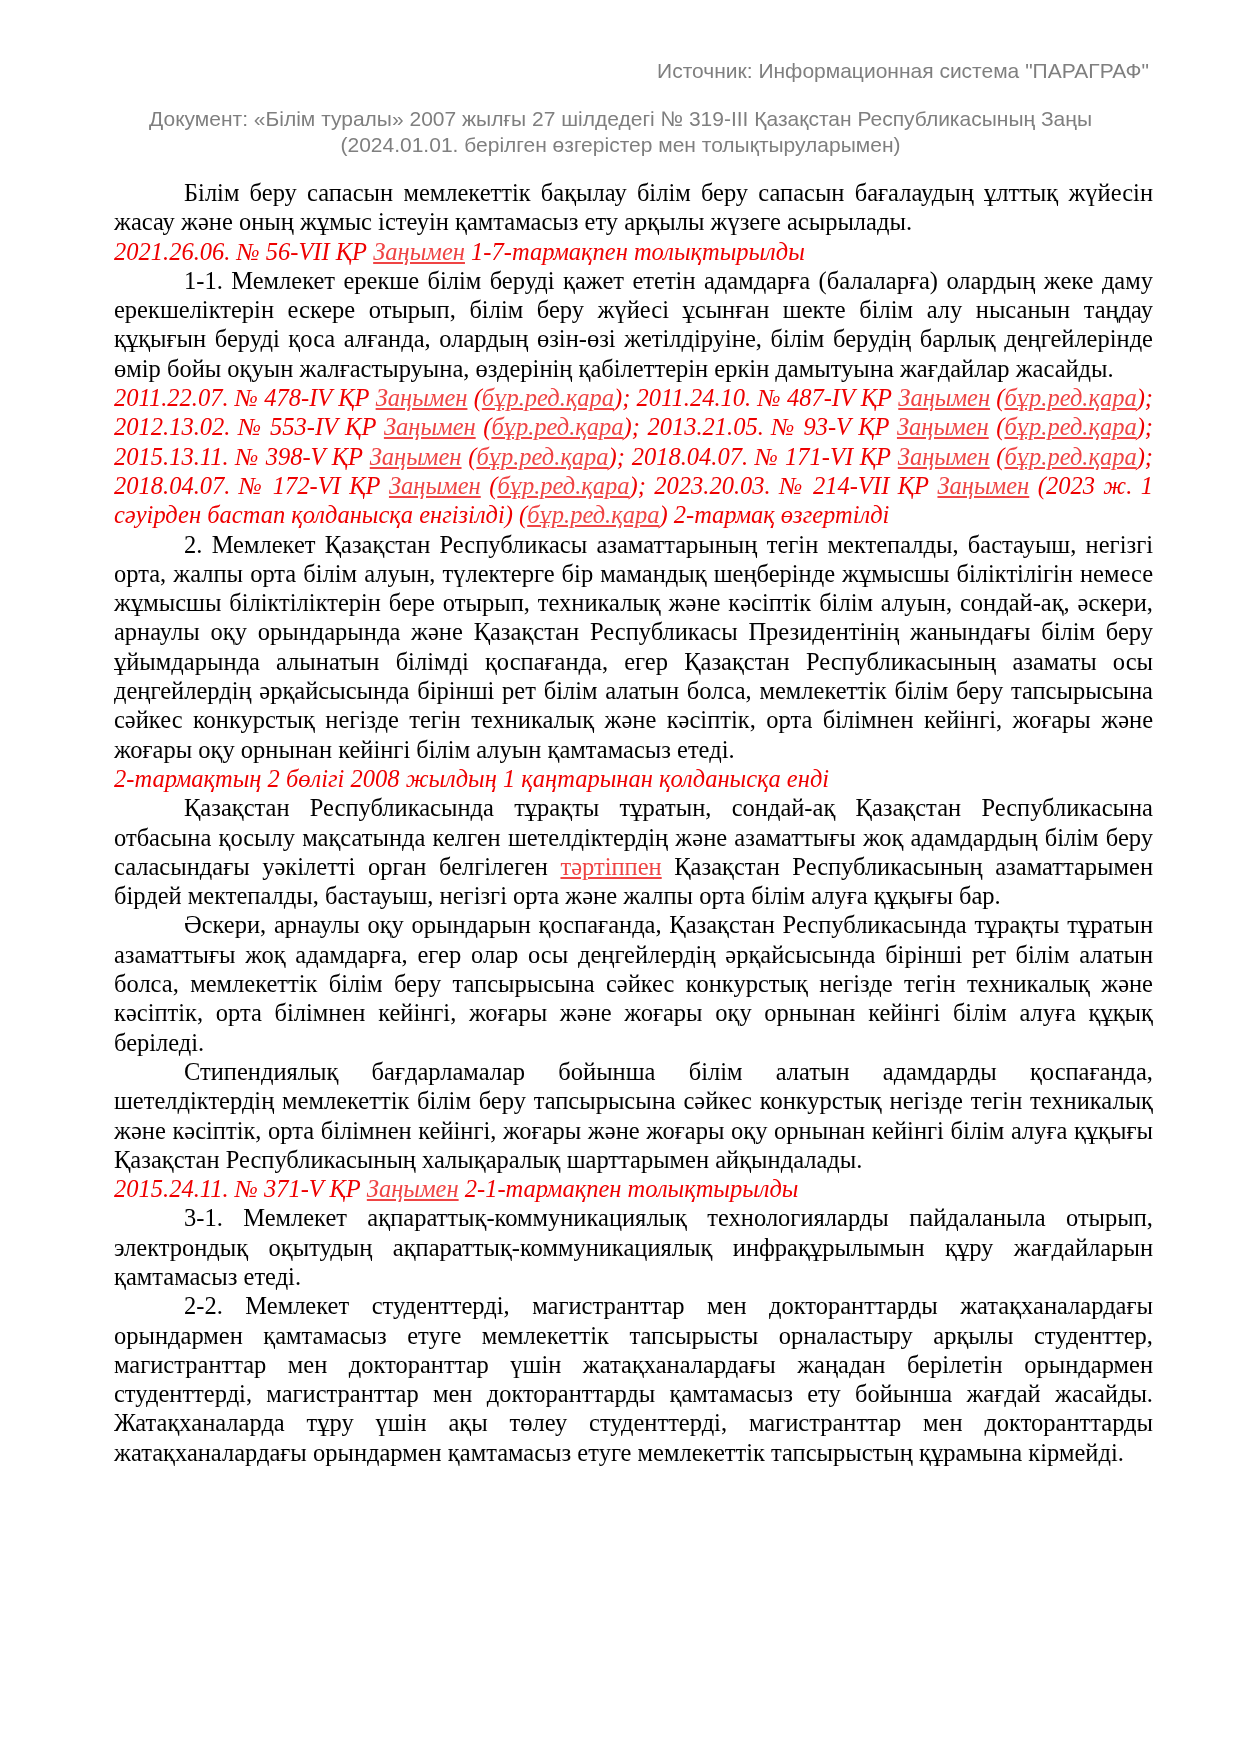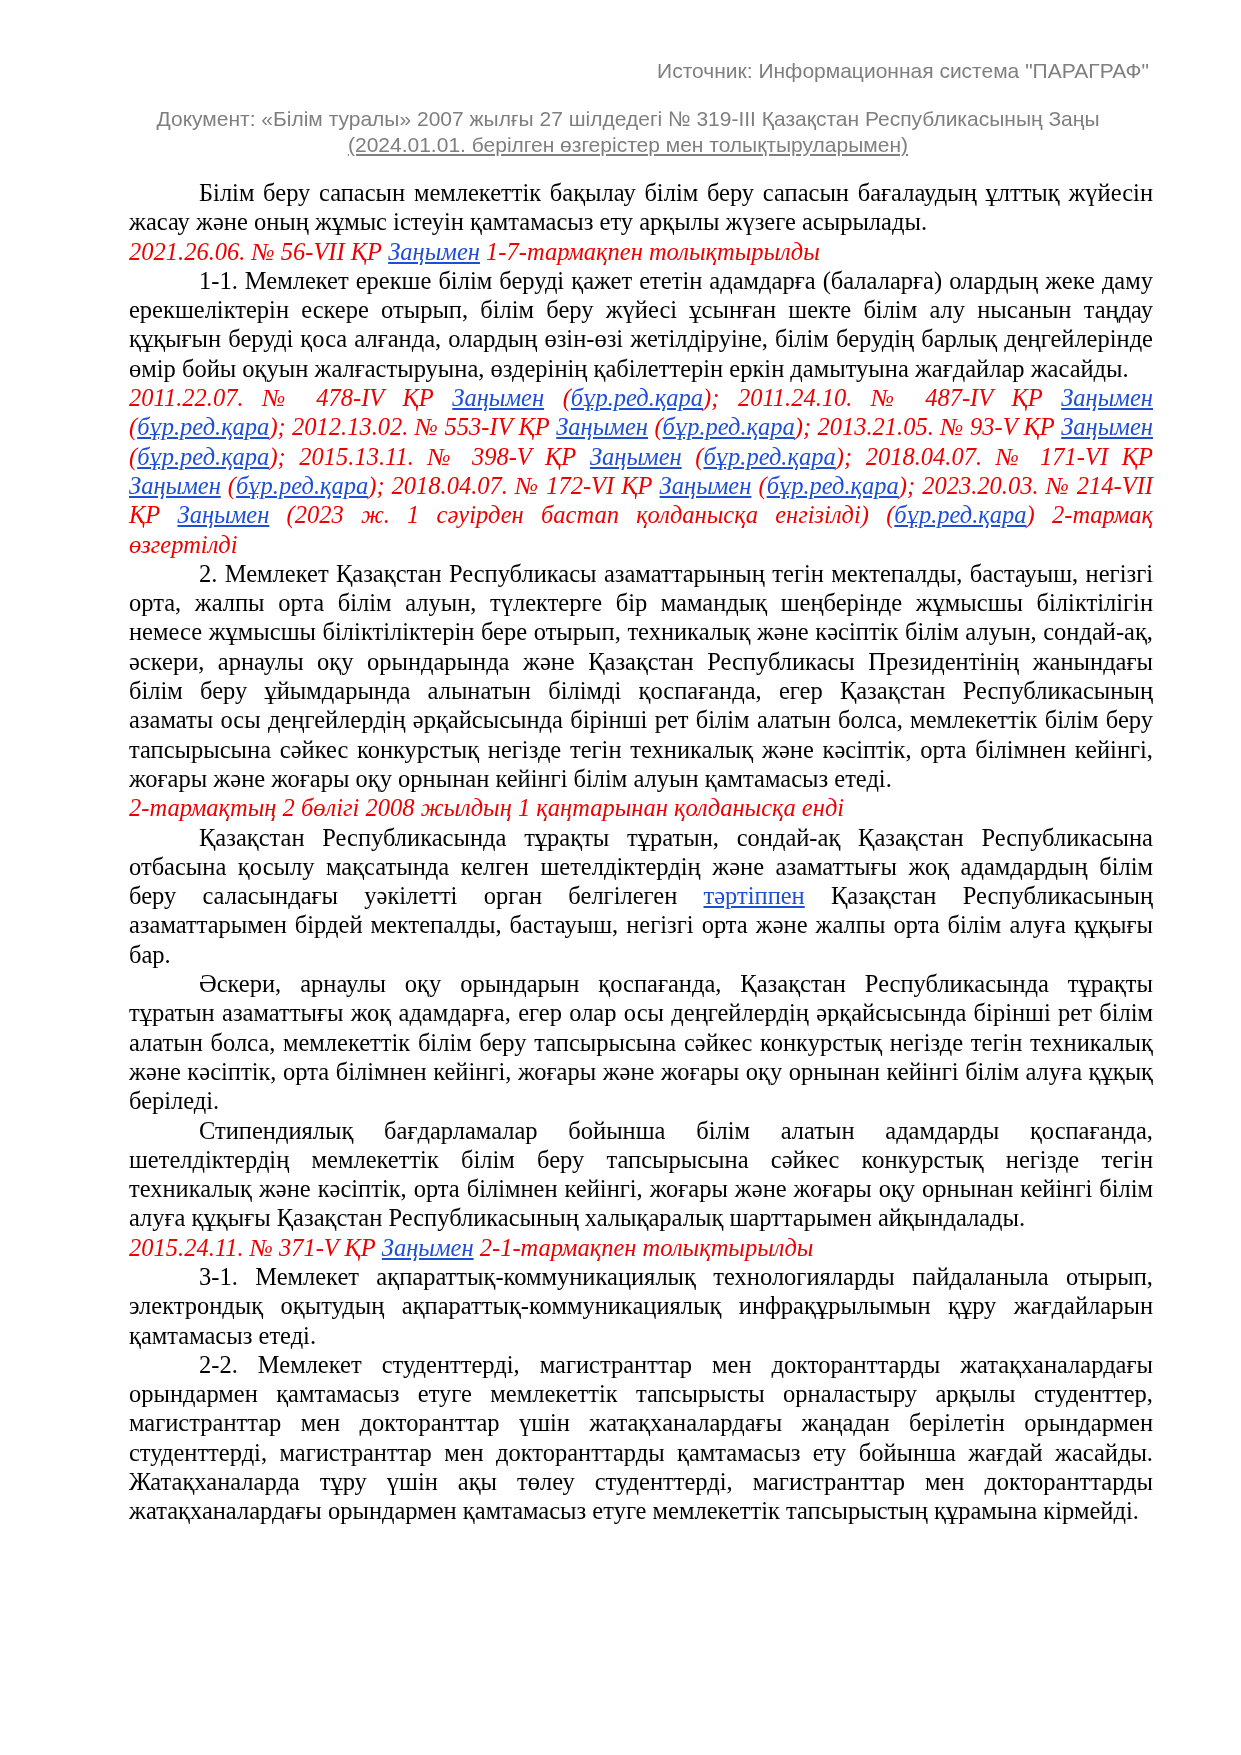--- a/index.html
+++ b/index.html
@@ -8,41 +8,39 @@
     background: #ffffff;
   }
   .page {
     position: relative;
     width: 1241px;
     height: 1755px;
     margin: 0 auto;
     background: #ffffff;
     overflow: hidden;
     box-sizing: border-box;
-    padding-left: 15px;
   }
   .doc-header {
     padding-top: 58px;
     font-family: "Liberation Sans", sans-serif;
     font-size: 21px;
     line-height: 26px;
     color: #7f7f7f;
   }
   .header-source {
     text-align: right;
     padding-right: 92px;
     white-space: nowrap;
   }
   .header-doc {
     text-align: center;
     margin-top: 22px;
   }
   .header-doc-sub {
     text-align: center;
-    text-decoration: underline;
   }
   .content {
     margin-top: 20px;
     padding-left: 114px;
     padding-right: 88px;
     font-family: "Liberation Serif", serif;
     font-size: 24.5px;
     line-height: 29.3px;
     color: #000000;
     text-align: justify;
@@ -53,21 +51,21 @@
   }
   .para.indent {
     text-indent: 70px;
   }
   .para.amendment {
     color: #ee0000;
     font-style: italic;
     text-indent: 0;
   }
   .doc-link {
-    color: #1d4ed8;
+    color: #ef4444;
     cursor: pointer;
   }
   .para.amendment .doc-link {
     font-style: italic;
   }
 </style>
 </head>
 <body>
 
 <div class="page">

